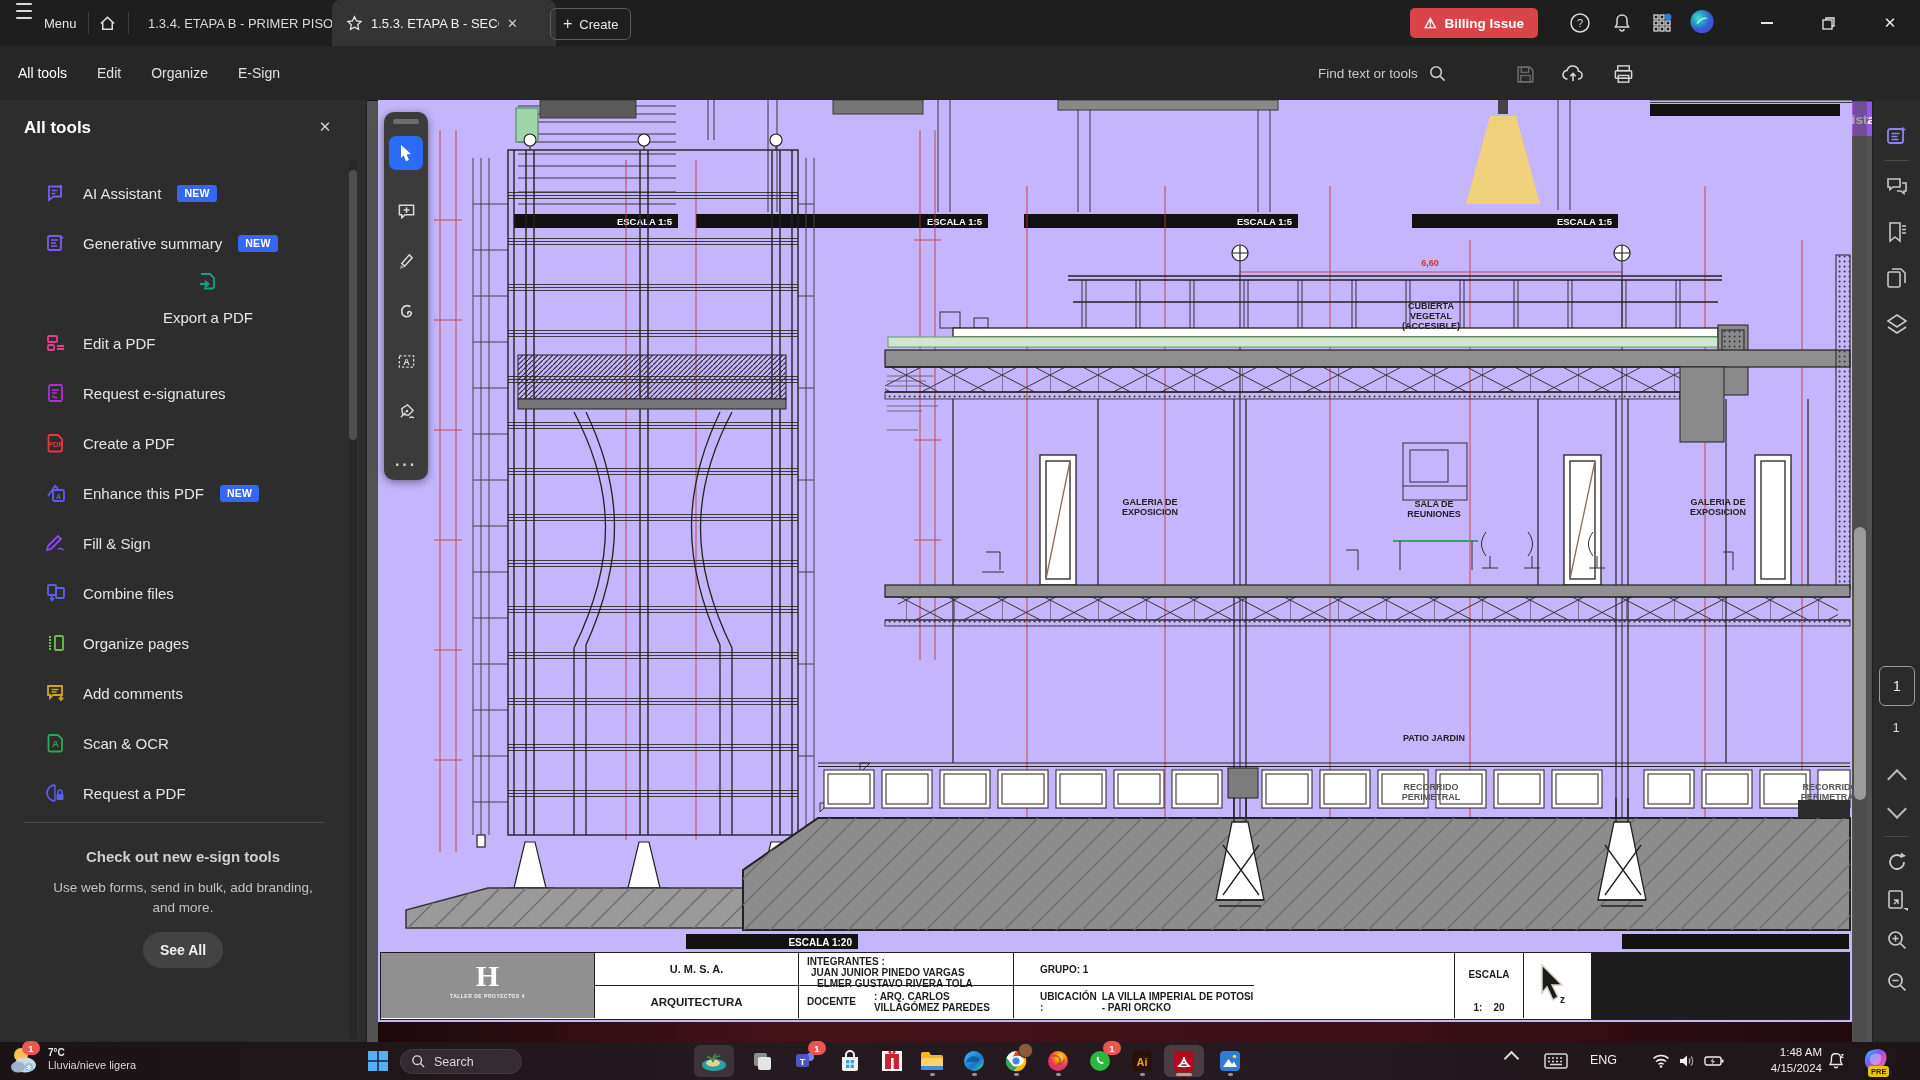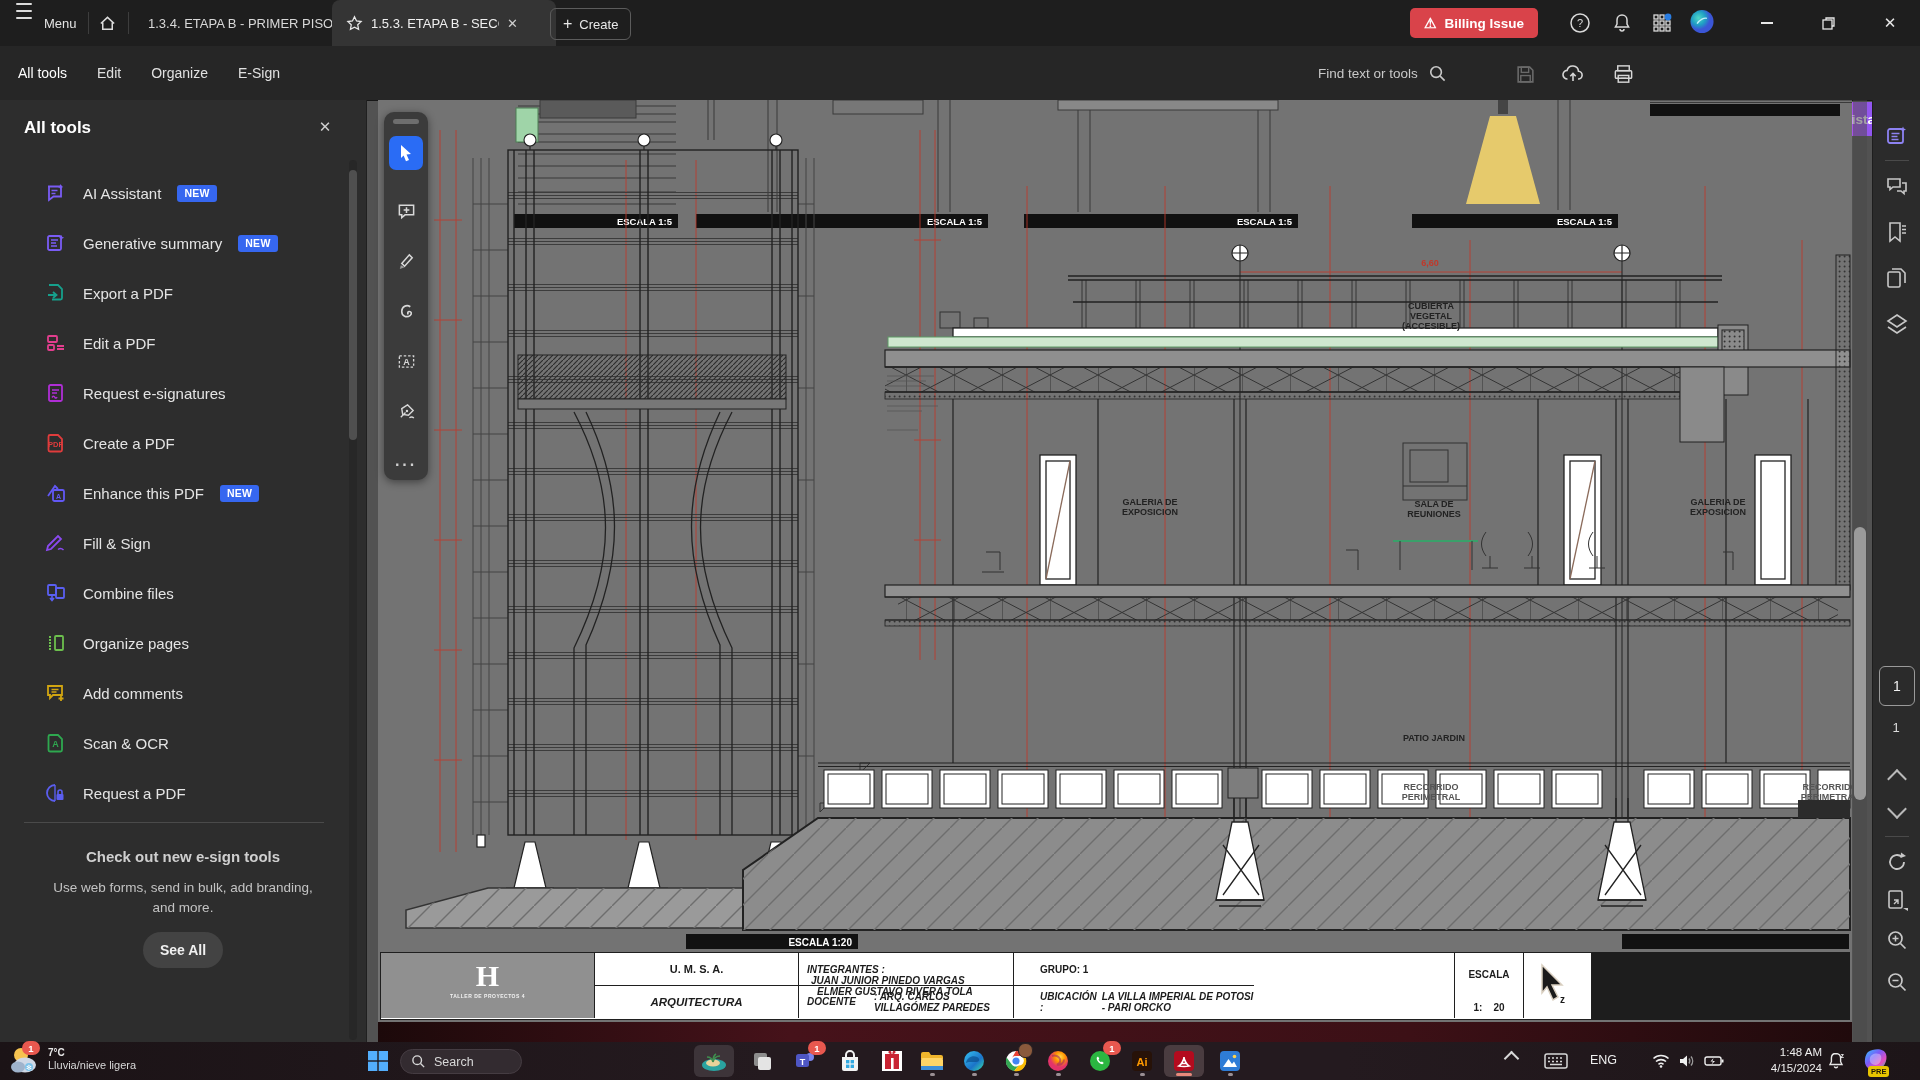--- a/index.html
+++ b/index.html
@@ -37,30 +37,30 @@
   .promo-desc{position:absolute;left:43px;top:778px;width:280px;text-align:center;font-size:13.5px;color:#c3c3c3;line-height:1.45;}
   .seeall{position:absolute;left:143px;top:832px;width:80px;height:36px;background:#434343;border-radius:18px;color:#f0f0f0;font-size:14px;font-weight:bold;display:flex;align-items:center;justify-content:center;}
   .panel-scroll{position:absolute;left:349px;top:60px;width:8px;height:880px;background:#272727;border-radius:4px;}
   .panel-thumb{position:absolute;left:0;top:0;width:8px;height:270px;background:#4f4f4f;border-radius:4px;}
   
   .quickbar{left:384px;top:112px;width:44px;height:368px;background:#3b3b3b;border-radius:10px;box-shadow:0 2px 8px rgba(0,0,0,.45);}
   .qb-handle{position:absolute;left:9px;top:7px;width:26px;height:5px;border-radius:3px;background:#6e6e6e;}
   .qb-btn{position:absolute;left:5px;width:34px;height:34px;border-radius:7px;display:flex;align-items:center;justify-content:center;color:#d8d8d8;}
   .qb-btn.active{background:#2a6cf5;color:#fff;}
   
-  .page{left:378px;top:100px;width:1474px;height:947px;background:#737373;}
+  .page{left:378px;top:100px;width:1474px;height:947px;background:#c4b5fd;}
   .maroon{left:378px;top:1022px;width:1474px;height:20px;background:linear-gradient(90deg,#1c090a,#46121a 28%,#3c1016 70%,#200a0c);}
   .canvas-scroll-track{left:1853px;top:100px;width:14px;height:942px;background:#484848;opacity:.5;}
   .canvas-scroll-thumb{left:1854px;top:527px;width:12px;height:273px;background:#9b9b9b;border-radius:6px;}
   
   .tblock{position:absolute;left:2px;top:852px;width:1212px;height:68px;background:#fff;border:1.8px solid #1f1f1f;box-sizing:border-box;color:#1c1c1c;}
   .tcell{position:absolute;box-sizing:border-box;border-left:1.6px solid #1f1f1f;font-size:10px;font-weight:bold;}
   .tcell.first{border-left:none;}
   .trow{position:absolute;left:0;right:0;box-sizing:border-box;}
-  .trow.bot{border-top:1.4px solid #1f1f1f;font-style:italic;}
+  .trow.bot{border-top:1.4px solid #1f1f1f;}
   .tlabel{font-weight:bold;}
   .dark-corner{position:absolute;left:1214px;top:852px;width:258px;height:68px;background:#1d1d1d;}
   
   .rail{left:1872px;top:100px;width:48px;height:942px;background:#2b2b2b;border-left:1px solid #1e1e1e;}
   .rail-ic{position:absolute;left:10px;width:28px;height:28px;display:flex;align-items:center;justify-content:center;}
   .rail-div{position:absolute;left:12px;width:24px;height:1px;background:#4a4a4a;}
   .pagebox{position:absolute;left:6px;top:566px;width:34px;height:38px;border:1.4px solid #9a9a9a;border-radius:6px;color:#f2f2f2;font-size:14px;display:flex;align-items:center;justify-content:center;}
   .pagetotal{position:absolute;left:0;top:620px;width:46px;text-align:center;color:#dcdcdc;font-size:13px;}
   .chev{position:absolute;left:17px;width:12px;height:12px;border-left:2px solid #b9b9b9;border-top:2px solid #b9b9b9;}
   
@@ -228,21 +228,21 @@
     </div>
     <div class="tool-item" style="top:121px;">
       <svg width="22" height="22" viewBox="0 0 22 22">
           <rect x="3" y="4" width="13" height="14" rx="1.5" fill="none" stroke="#7a5cf5" stroke-width="1.8"></rect>
           <path d="M6 8h7M6 11h5M6 14h6" stroke="#7a5cf5" stroke-width="1.4"></path>
           <path d="M16.5 3l.8 1.9 1.9.8-1.9.8-.8 1.9-.8-1.9-1.9-.8 1.9-.8z" fill="#7a5cf5"></path>
         </svg>
       <span>Generative summary</span>
       <span class="newbadge">NEW</span>
     </div>
-    <div class="tool-item" style="top:171px;">
+    <div class="tool-item" style="top:171px;flex-direction:column;">
       <svg width="22" height="22" viewBox="0 0 22 22">
           <path d="M4 3h9l4 4v9a1.5 1.5 0 01-1.5 1.5H7" fill="none" stroke="#16a08c" stroke-width="1.8"></path>
           <path d="M3 13h8M8 10l3.5 3L8 16" fill="none" stroke="#16a08c" stroke-width="1.8"></path>
         </svg>
       <span>Export a PDF</span>
     </div>
     <div class="tool-item" style="top:271px;">
       <svg width="22" height="22" viewBox="0 0 22 22">
           <rect x="4" y="3" width="13" height="16" rx="1.5" fill="none" stroke="#b02ed6" stroke-width="1.8"></rect>
           <path d="M7 8h7M7 11h5" stroke="#b02ed6" stroke-width="1.4"></path>
@@ -602,21 +602,21 @@
         <div style="font-family:'Liberation Serif',serif;font-size:30px;color:#fff;margin-top:6px;">H</div>
         <div style="font-size:5px;color:#f2f2f2;letter-spacing:.5px;">TALLER DE PROYECTOS 4</div>
       </div>
 
       <div class="tcell" style="left:213px;top:0;width:204px;height:64.5px;">
         <div class="trow" style="top:0;height:32px;display:flex;align-items:center;justify-content:center;font-size:11px;">U. M. S. A.</div>
         <div class="trow bot" style="top:32px;height:32px;display:flex;align-items:center;justify-content:center;font-size:11.5px;">ARQUITECTURA</div>
       </div>
 
       <div class="tcell" style="left:417px;top:0;width:215px;height:64.5px;">
-        <div class="trow" style="top:8px;height:32px;padding:3px 0 0 8px;font-style:italic;">
+        <div class="trow" style="top:0;height:32px;padding:3px 0 0 8px;">
           <span class="tlabel">INTEGRANTES :</span>
           <span style="display:inline-block;vertical-align:top;padding-left:4px;">
             <div>JUAN JUNIOR PINEDO VARGAS</div>
             <div style="padding-left:6px;">ELMER GUSTAVO RIVERA TOLA</div>
           </span>
         </div>
         <div class="trow bot" style="top:32px;height:32px;display:flex;align-items:center;padding-left:8px;gap:18px;">
           <span class="tlabel">DOCENTE</span>
           <span>: ARQ. CARLOS VILLAGÓMEZ PAREDES</span>
         </div>

